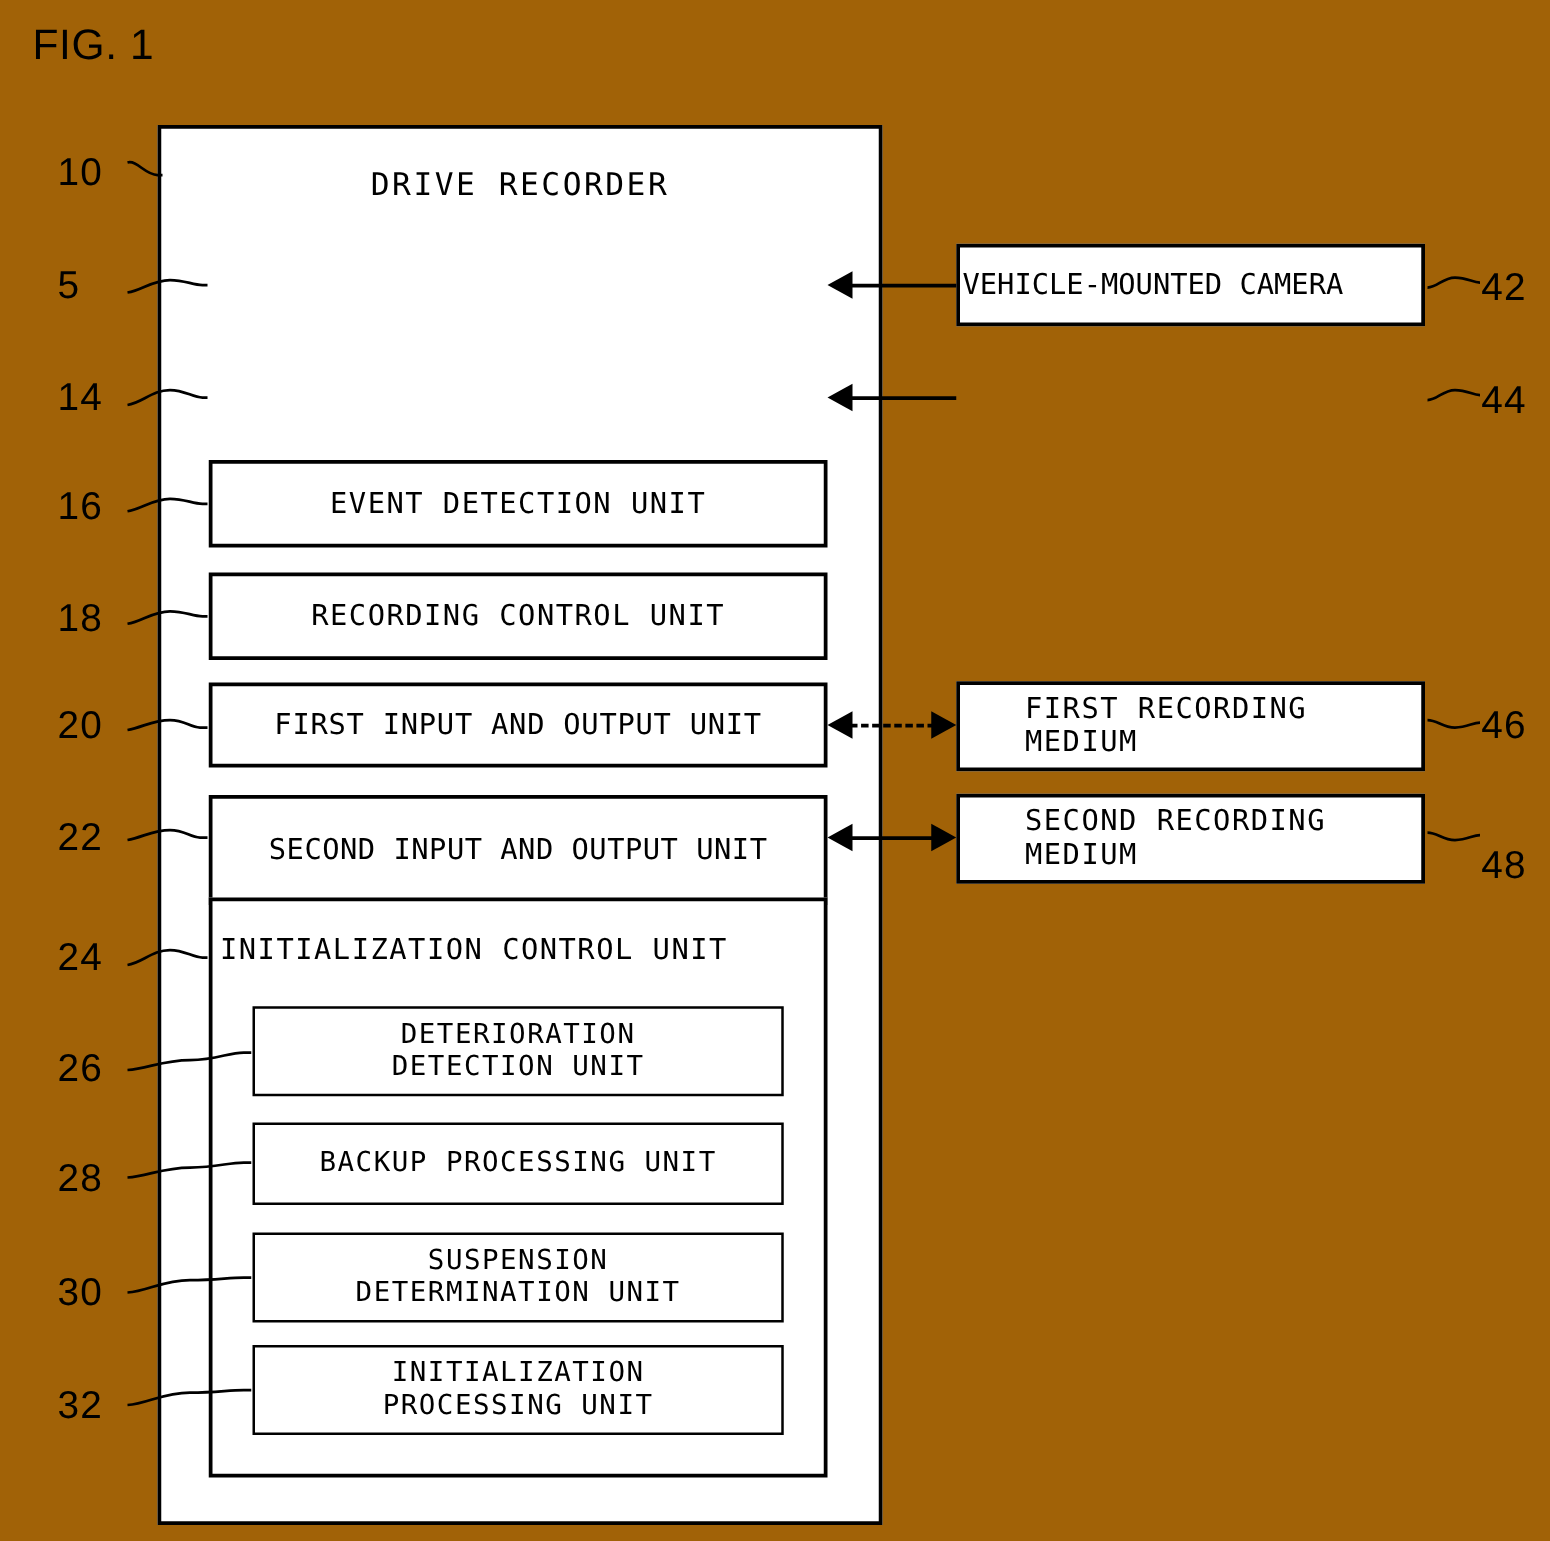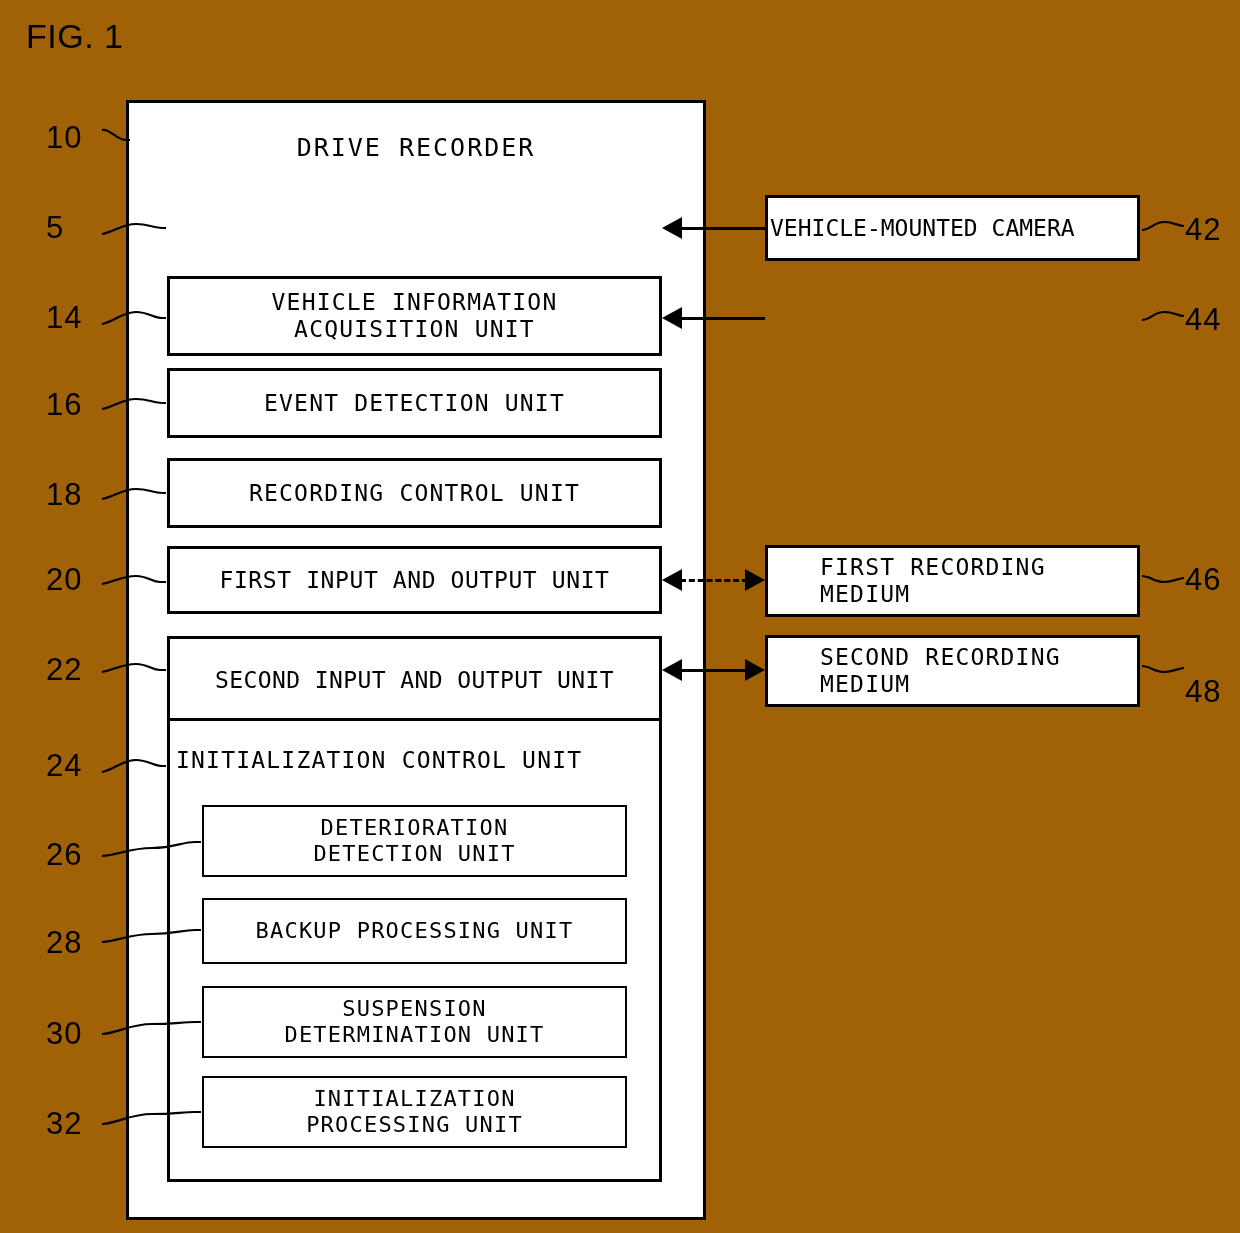--- a/index.html
+++ b/index.html
@@ -128,24 +128,20 @@
   <div class="ref" style="left:46px; top:120px;">10</div>
   <svg class="leader" style="left:100px; top:118px;" width="40" height="32">
     <path d="M2,12 C10,10 16,22 26,22 L30,22" stroke="#000" stroke-width="2.2" fill="none"></path>
   </svg>
 
   <div class="ref" style="left:46px; top:210px;">5</div>
   <svg class="leader" style="left:100px; top:208px;" width="70" height="34">
     <path d="M2,26 C14,24 22,16 36,16 C48,16 54,20 62,20 L66,20" stroke="#000" stroke-width="2.2" fill="none"></path>
   </svg>
 
-  <div class="box" style="left:167px; top:276px; width:495px; height:80px;">
-    <span>VEHICLE INFORMATION
-ACQUISITION UNIT</span>
-  </div>
   <div class="ref" style="left:46px; top:300px;">14</div>
   <svg class="leader" style="left:100px; top:298px;" width="70" height="34">
     <path d="M2,26 C14,24 22,14 36,14 C48,14 54,20 62,20 L66,20" stroke="#000" stroke-width="2.2" fill="none"></path>
   </svg>
 
   <div class="box" style="left:167px; top:368px; width:495px; height:70px;">
     <span>EVENT DETECTION UNIT</span>
   </div>
   <div class="ref" style="left:46px; top:387px;">16</div>
   <svg class="leader" style="left:100px; top:385px;" width="70" height="34">

